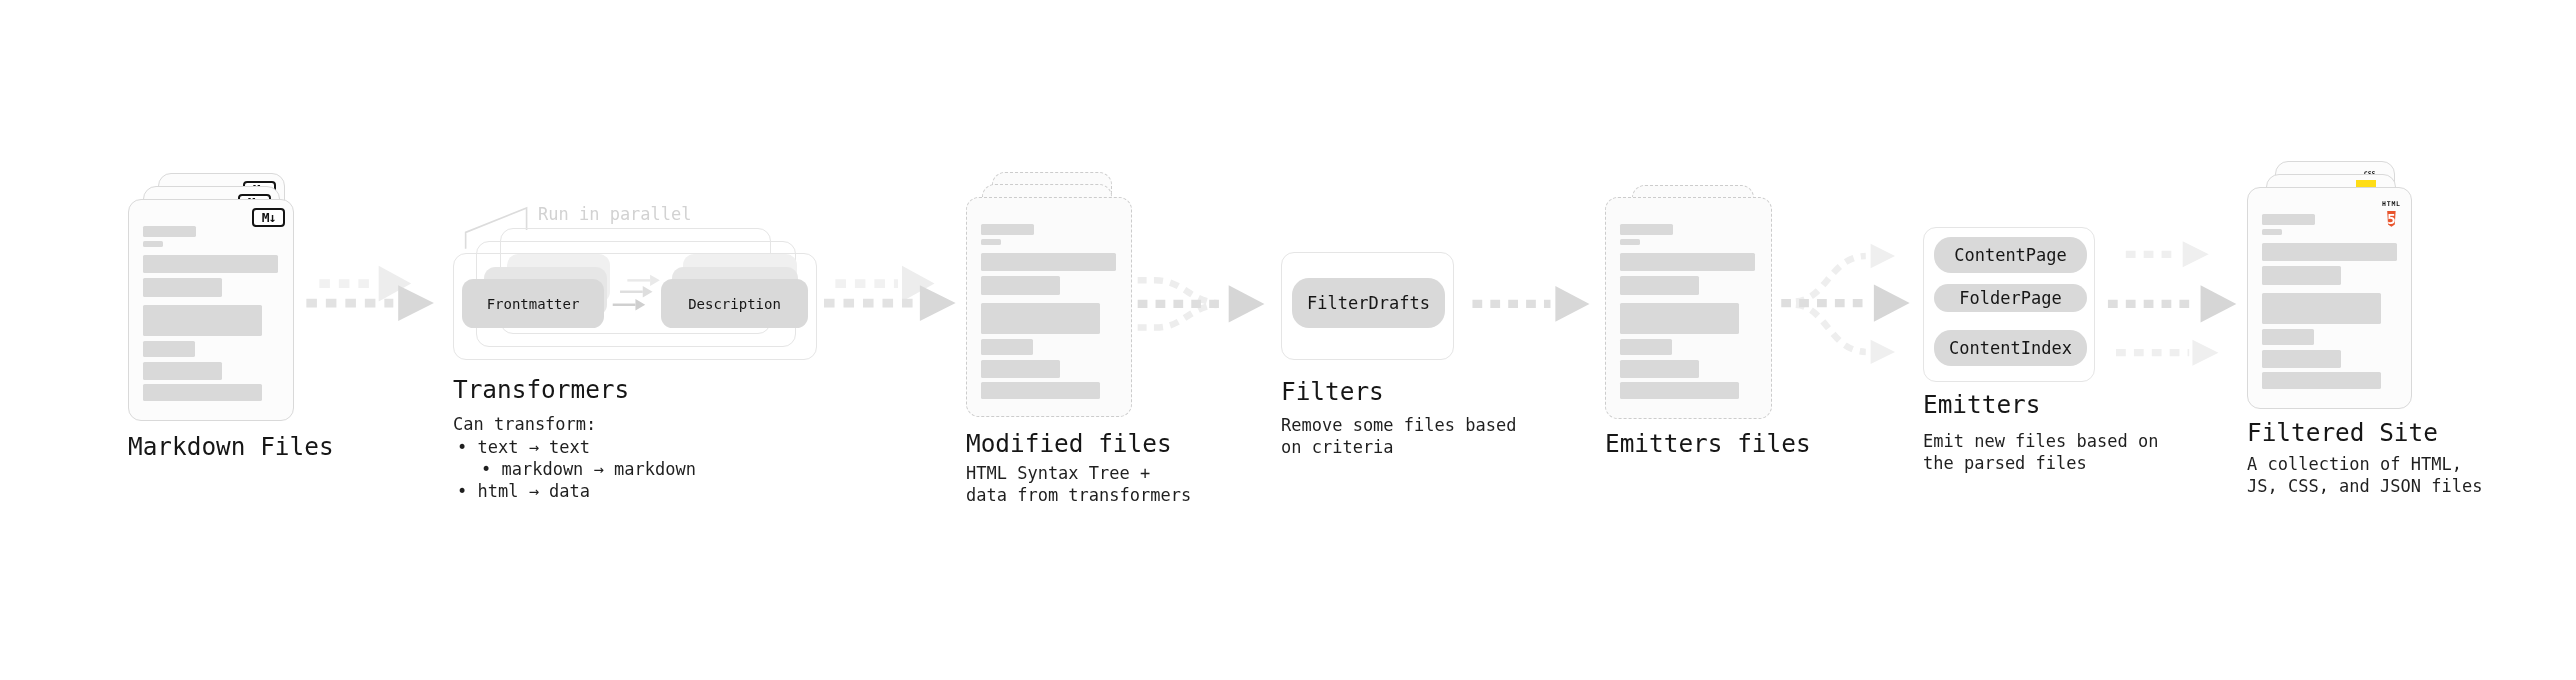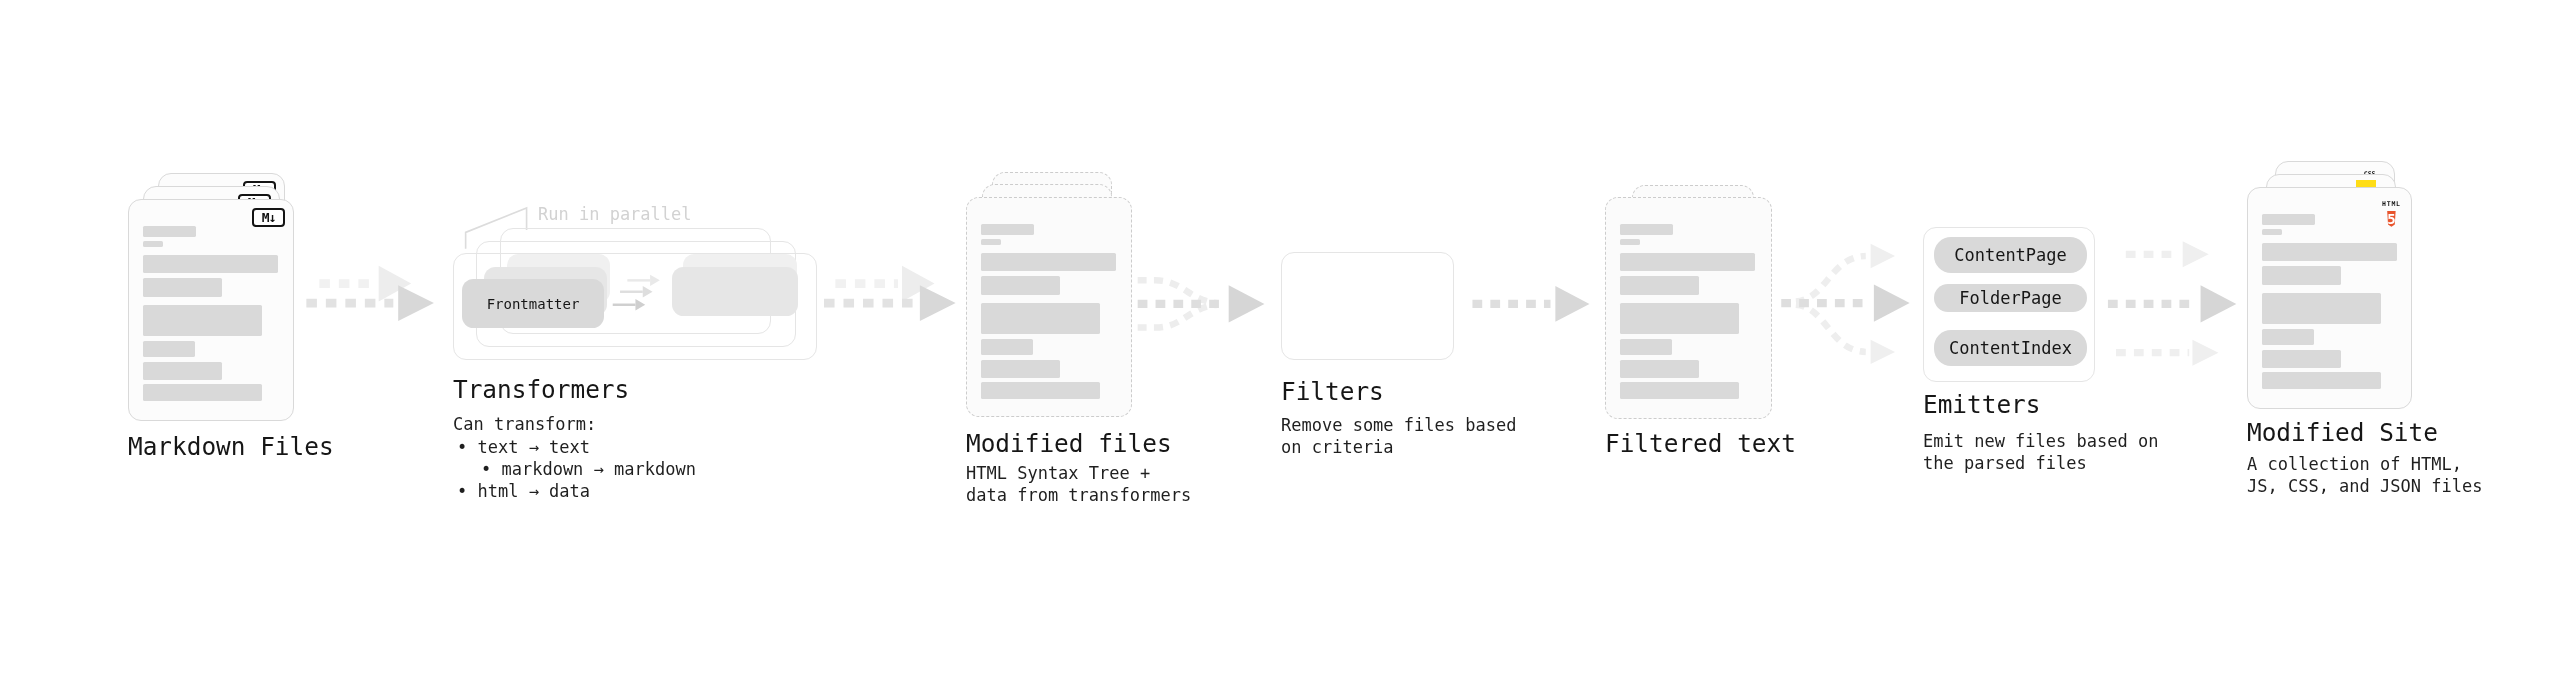--- a/index.html
+++ b/index.html
@@ -135,20 +135,21 @@
   <div class="obox" style="left:453px;top:253px;width:364px;height:107px"></div>
 
   <div class="annotation" style="left:538px;top:204px">Run in parallel</div>
 
   <div class="pill ghost2" style="left:507px;top:254px;width:103px;height:49px"></div>
   <div class="pill ghost1" style="left:484px;top:267px;width:123px;height:49px"></div>
   <div class="pill" style="left:462px;top:279px;width:142px;height:49px">Frontmatter</div>
 
   <div class="pill ghost2" style="left:683px;top:254px;width:114px;height:49px"></div>
   <div class="pill ghost1" style="left:672px;top:267px;width:126px;height:49px"></div>
+  <div class="pill" style="left:661px;top:279px;width:147px;height:49px">Description</div>
 
   <div class="h" style="left:453px;top:375px">Transformers</div>
   <div class="bt" style="left:453px;top:413px">Can transform:</div>
   <div class="bt" style="left:457px;top:436px">• text → text</div>
   <div class="bt" style="left:481px;top:458px">• markdown → markdown</div>
   <div class="bt" style="left:457px;top:480px">• html → data</div>
 
   <div class="doc-card dashed" style="left:992px;top:172px;width:120px;height:220px"></div>
   <div class="doc-card dashed" style="left:982px;top:184px;width:130px;height:220px"></div>
   <div class="doc-card dashed" style="left:966px;top:197px;width:166px;height:220px">
@@ -159,36 +160,37 @@
       <div class="bar" style="left: 14px; top: 105px; width: 119px; height: 31px;"></div>
       <div class="bar" style="left: 14px; top: 141px; width: 52px; height: 16.3px;"></div>
       <div class="bar" style="left: 14px; top: 162px; width: 79px; height: 18px;"></div>
       <div class="bar" style="left: 14px; top: 184px; width: 119px; height: 17px;"></div>
     </div>
   <div class="h" style="left:966px;top:429px">Modified files</div>
   <div class="bt" style="left:966px;top:462px">HTML Syntax Tree +</div>
   <div class="bt" style="left:966px;top:484px">data from transformers</div>
 
   <div class="obox opaque" style="left:1281px;top:252px;width:173px;height:108px"></div>
+  <div class="pill small" style="left:1292px;top:278px;width:153px;height:50px">FilterDrafts</div>
   <div class="h" style="left:1281px;top:377px">Filters</div>
   <div class="bt" style="left:1281px;top:414px">Remove some files based</div>
   <div class="bt" style="left:1281px;top:436px">on criteria</div>
 
   <div class="doc-card dashed" style="left:1632px;top:185px;width:122px;height:222px"></div>
   <div class="doc-card dashed" style="left:1605px;top:197px;width:167px;height:222px">
       <div class="bar" style="left: 14px; top: 26px; width: 53px; height: 10.6px;"></div>
       <div class="bar" style="left: 14px; top: 41px; width: 19.5px; height: 5.7px;"></div>
       <div class="bar" style="left: 14px; top: 55px; width: 135px; height: 18px;"></div>
       <div class="bar" style="left: 14px; top: 78px; width: 79px; height: 18.7px;"></div>
       <div class="bar" style="left: 14px; top: 105px; width: 119px; height: 31px;"></div>
       <div class="bar" style="left: 14px; top: 141px; width: 52px; height: 16.3px;"></div>
       <div class="bar" style="left: 14px; top: 162px; width: 79px; height: 18px;"></div>
       <div class="bar" style="left: 14px; top: 184px; width: 119px; height: 17px;"></div>
     </div>
-  <div class="h" style="left:1605px;top:429px">Filtered text</div>
+  <div class="h" style="left:1605px;top:429px">Emitters files</div>
 
   <div class="obox opaque" style="left:1923px;top:227px;width:172px;height:155px"></div>
   <div class="pill small" style="left:1934px;top:237px;width:153px;height:36px">ContentPage</div>
   <div class="pill small" style="left:1934px;top:284px;width:153px;height:28px">FolderPage</div>
   <div class="pill small" style="left:1934px;top:330px;width:153px;height:36px">ContentIndex</div>
   <div class="h" style="left:1923px;top:390px">Emitters</div>
   <div class="bt" style="left:1923px;top:430px">Emit new files based on</div>
   <div class="bt" style="left:1923px;top:452px">the parsed files</div>
 
   <div class="doc-card" style="left:2275px;top:161px;width:120px;height:222px">
@@ -207,18 +209,18 @@
     </span>
   <div class="bar" style="left: 14px; top: 26px; width: 53px; height: 10.6px;"></div>
       <div class="bar" style="left: 14px; top: 41px; width: 19.5px; height: 5.7px;"></div>
       <div class="bar" style="left: 14px; top: 55px; width: 135px; height: 18px;"></div>
       <div class="bar" style="left: 14px; top: 78px; width: 79px; height: 18.7px;"></div>
       <div class="bar" style="left: 14px; top: 105px; width: 119px; height: 31px;"></div>
       <div class="bar" style="left: 14px; top: 141px; width: 52px; height: 16.3px;"></div>
       <div class="bar" style="left: 14px; top: 162px; width: 79px; height: 18px;"></div>
       <div class="bar" style="left: 14px; top: 184px; width: 119px; height: 17px;"></div>
     </div>
-  <div class="h" style="left:2247px;top:418px">Modified Site</div>
+  <div class="h" style="left:2247px;top:418px">Filtered Site</div>
   <div class="bt" style="left:2247px;top:453px">A collection of HTML,</div>
   <div class="bt" style="left:2247px;top:475px">JS, CSS, and JSON files</div>
 
 </div>
 
 
 </body></html>

